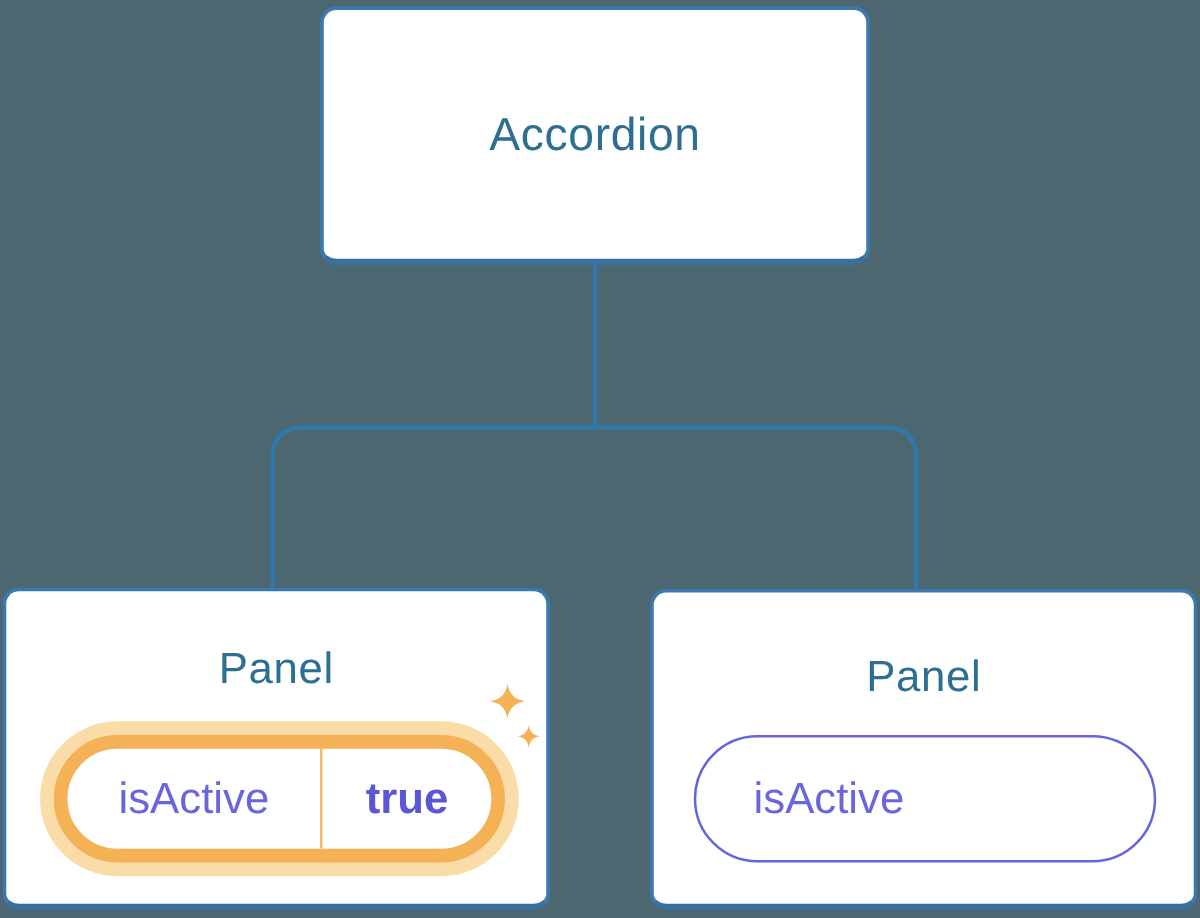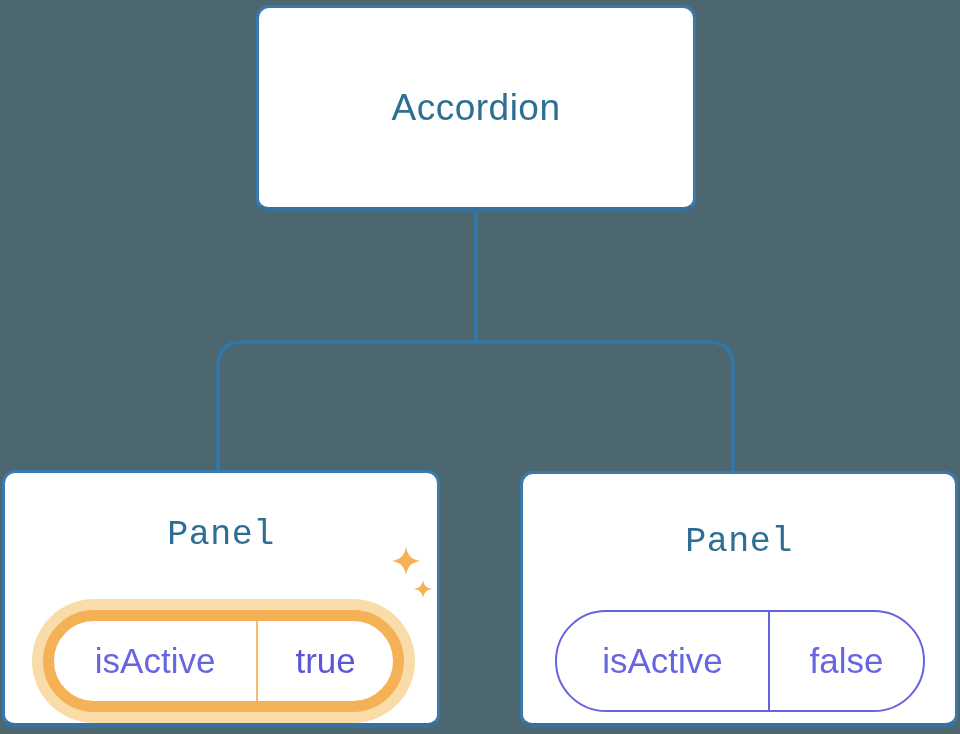--- a/index.html
+++ b/index.html
@@ -53,33 +53,31 @@
   .node-panel-right {
     left: 520px; top: 471px;
     width: 438px; height: 257px;
   }
   .panel-title {
     text-align: center;
     font-size: 35px;
     font-weight: 500;
     color: var(--node-text, #2D6E93);
     letter-spacing: 0.5px;
-    font-family: Liberation Mono, monospace;
   }
   .node-panel-left .panel-title { padding-top: 42px; }
   .node-panel-right .panel-title { padding-top: 48px; }
   .pill {
     position: absolute;
     box-sizing: border-box;
     border-radius: 999px;
     background: var(--node-fill, #FFFFFF);
     display: flex;
     align-items: stretch;
     overflow: hidden;
-    margin-top: 22px;
   }
   .pill-active {
     left: 38px; top: 115px;
     width: 361px; height: 102px;
     border: 11px solid var(--highlight-ring, #F5B156);
     box-shadow: 0 0 0 11px var(--highlight-glow, #FADCA8);
   }
   .pill-inactive {
     left: 32px; top: 114px;
     width: 370px; height: 102px;
@@ -90,21 +88,21 @@
     align-items: center;
     justify-content: center;
     font-size: 35px;
     color: var(--prop-text, #6765DF);
     white-space: nowrap;
   }
   .pill-active .cell-name { width: 60%; }
   .pill-active .cell-value {
     width: 40%;
     border-left: 2px solid var(--highlight-divider, #F2BC6E);
-    font-weight: 400;
+    font-weight: 700;
     color: var(--prop-value-active-text, #5A56D6);
   }
   .pill-inactive .cell-name { width: 58%; }
   .pill-inactive .cell-value {
     width: 42%;
     border-left: 2px solid var(--inactive-pill-border, #6663DE);
   }
   .sparkles {
     position: absolute;
     left: 375px; top: 64px;
@@ -140,17 +138,16 @@
       <path transform="translate(26,24)" d="M0 -14 C1.6 -5.4 5.4 -1.6 14 0 C5.4 1.6 1.6 5.4 0 14 C-1.6 5.4 -5.4 1.6 -14 0 C-5.4 -1.6 -1.6 -5.4 0 -14 Z"></path>
       <path transform="translate(43,52)" d="M0 -9 C1 -3.4 3.4 -1 9 0 C3.4 1 1 3.4 0 9 C-1 3.4 -3.4 1 -9 0 C-3.4 -1 -1 -3.4 0 -9 Z"></path>
     </svg>
   </div>
 
   <div class="node node-panel-right">
     <div class="panel-title">Panel</div>
 
     <div class="pill pill-inactive">
       <span class="cell cell-name">isActive</span>
-      <span class="cell cell-value">false</span>
     </div>
   </div>
 
 </div>
 
 </body></html>

